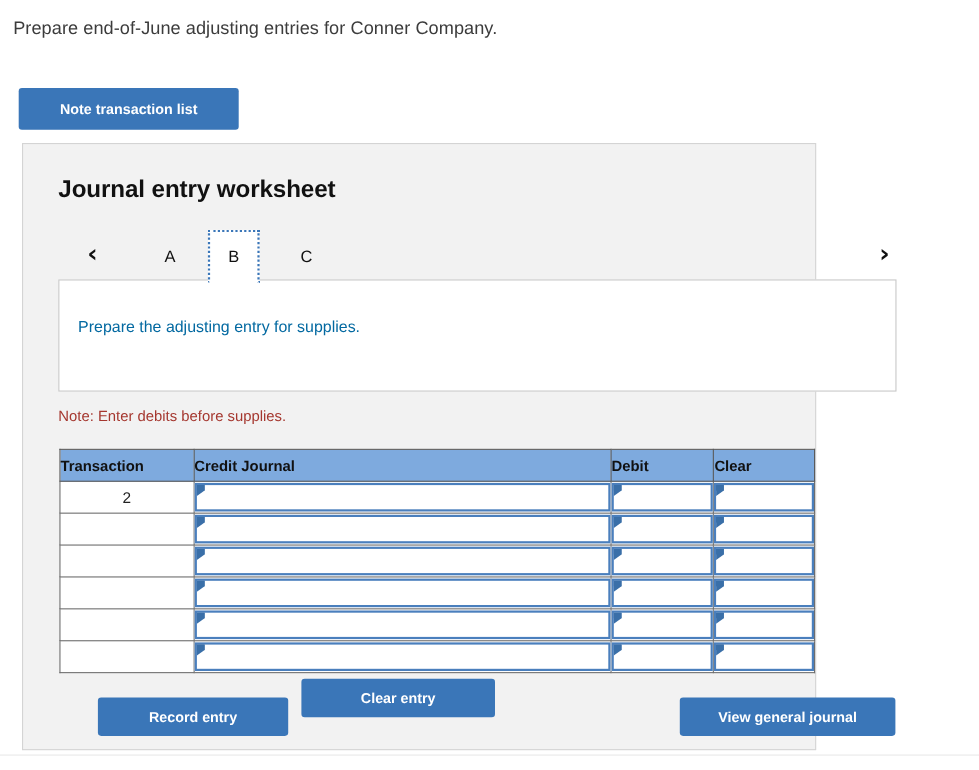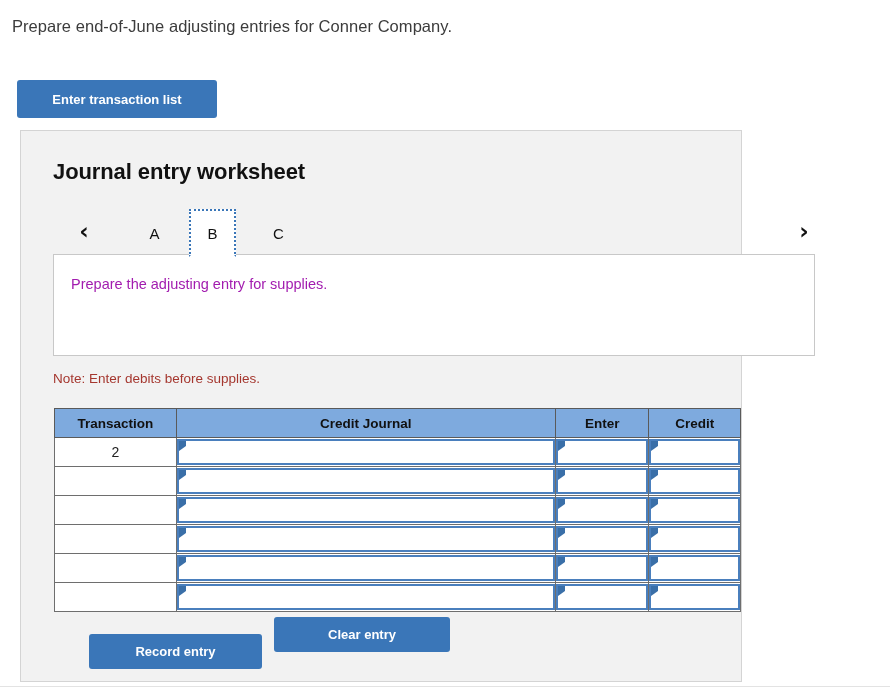--- a/index.html
+++ b/index.html
@@ -134,23 +134,23 @@
     width: 762px;
     height: 102px;
     background: #ffffff;
     border: 1px solid #c8c8c8;
     box-sizing: border-box;
     z-index: 2;
   }
   .instruction-text {
     position: absolute;
     left: 17px;
-    top: 21px;
+    top: 35px;
     font-size: 14.5px;
-    color: #a21caf;
+    color: #0369a1;
   }
 
   
   .note {
     position: absolute;
     left: 32px;
     top: 240px;
     font-size: 13.5px;
     color: #a5372f;
   }
@@ -165,21 +165,21 @@
     background: #ffffff;
   }
   .jtable th {
     background: #7eaade;
     border: 1px solid #5a5a5a;
     font-size: 13.5px;
     font-weight: bold;
     color: #111111;
     height: 28px;
     padding: 0;
-    text-align: center;
+    text-align: left;
   }
   .jtable td {
     border: 1px solid #6e6e6e;
     height: 28px;
     padding: 0;
     background: #ffffff;
     vertical-align: middle;
   }
   .col-txn   { width: 122px; }
   .col-gj    { width: 382px; }
@@ -265,21 +265,21 @@
     width: 890px;
     height: 13px;
     background: #ffffff;
   }
 </style>
 </head>
 <body>
 
 <div class="prompt">Prepare end-of-June adjusting entries for Conner Company.</div>
 
-<button class="btn" id="view-transaction-list">Enter transaction list</button>
+<button class="btn" id="view-transaction-list">Note transaction list</button>
 
 <div class="panel">
 
   <div class="panel-title">Journal entry worksheet</div>
 
   <div class="tabstrip">
 
     <div class="nav-chevron" id="nav-prev">‹</div>
 
     <div class="tab" id="tab-a">A</div>
@@ -301,22 +301,22 @@
     <colgroup>
       <col class="col-txn">
         <col class="col-gj">
         <col class="col-debit">
         <col class="col-credit">
     </colgroup>
     <thead>
       <tr>
         <th>Transaction</th>
         <th>Credit Journal</th>
-        <th>Enter</th>
-        <th>Credit</th>
+        <th>Debit</th>
+        <th>Clear</th>
       </tr>
     </thead>
     <tbody id="journal-body">
         <tr>
           <td class="txn-cell">2</td>
           <td class="input-td">
             <div class="cell-field">
               <span class="caret"></span>
               <span class="field-text"></span>
             </div>
@@ -439,20 +439,21 @@
             </div>
           </td>
         </tr>
       </tbody>
   </table>
 
   <button class="btn" id="record-entry">Record entry</button>
 
   <button class="btn" id="clear-entry">Clear entry</button>
 
+  <button class="btn" id="view-general-journal">View general journal</button>
 </div>
 
 <div class="bottom-rule"></div>
 <div class="bottom-strip">
   
   
   
 </div>
 
 </body></html>

